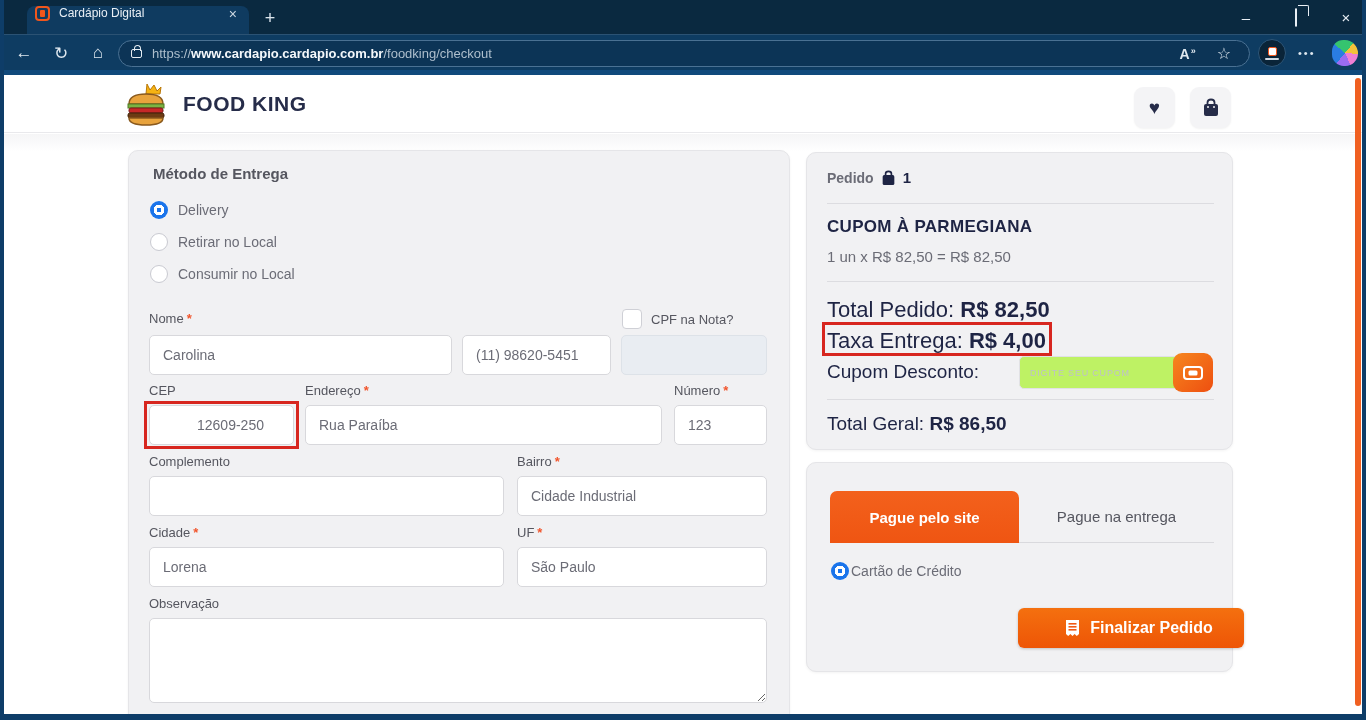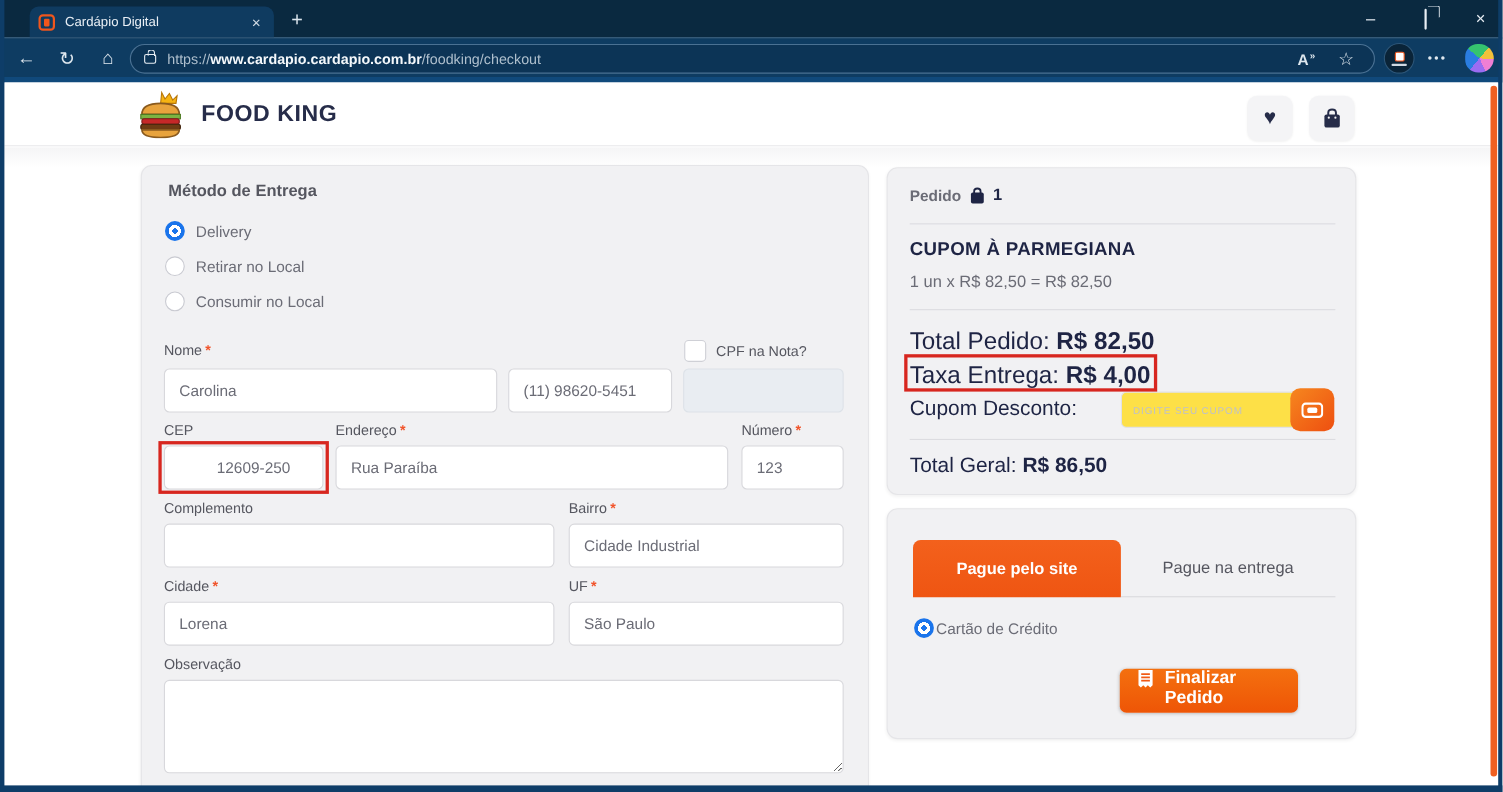--- a/index.html
+++ b/index.html
@@ -7,21 +7,21 @@
   body { font-family:"Liberation Sans", sans-serif; background:#fff; position:relative; }
 
   
   .win-border-left  { position:absolute; left:0; top:0; width:4px; height:720px; background:#0e3d68; z-index:50; }
   .win-border-right { position:absolute; right:0; top:0; width:4px; height:720px; background:#0e3d68; z-index:50; }
   .win-border-bottom{ position:absolute; left:0; bottom:0; width:1366px; height:6px; background:#0e3d68; z-index:50; }
 
   
   .titlebar { position:absolute; left:0; top:0; width:1366px; height:34px; background:#0a2940; }
   .tab { position:absolute; left:27px; top:6px; width:222px; height:28px; background:#0f3b60;
-         border-radius:8px 8px 0 0; display:flex; align-items:center; padding:0 8px; }
+         border-radius:8px 8px 0 0; display:flex; align-items:flex-start; padding:0 8px; }
   .favicon { width:15px; height:15px; border:2px solid #f0561c; border-radius:4px; position:relative; flex:0 0 auto; }
   .favicon::after { content:""; position:absolute; left:3px; top:2px; width:5px; height:7px; background:#f0561c; border-radius:1px; }
   .tab-title { color:#e9eff5; font-size:12px; margin-left:9px; flex:1; white-space:nowrap; overflow:hidden; }
   .tab-close { color:#cfd9e2; font-size:14px; padding:0 4px; cursor:default; }
   .newtab { position:absolute; left:258px; top:8px; color:#dbe4ec; font-size:18px; font-weight:400; width:24px; text-align:center; }
   .winbtns { position:absolute; right:10px; top:0; height:34px; display:flex; align-items:center; gap:30px; }
   .winbtn { color:#e9eff5; font-size:15px; width:20px; text-align:center; }
   .restore-glyph { width:10px; height:10px; border:1px solid #e9eff5; border-radius:2px; position:relative; }
   .restore-glyph::before { content:""; position:absolute; left:2px; top:-4px; width:10px; height:10px; border:1px solid #e9eff5; border-left:none; border-bottom:none; border-radius:0 2px 0 0; }
 
@@ -82,35 +82,35 @@
 
   
   .ord-head { position:absolute; left:20px; top:16px; display:flex; align-items:center; gap:7px; }
   .ord-head .lbl { font-size:14px; font-weight:bold; color:#6b6c76; }
   .ord-head .cnt { font-size:15px; font-weight:bold; color:#1e2444; }
   .divider { position:absolute; left:20px; width:387px; height:1px; background:#dcdce0; }
   .item-name { position:absolute; left:20px; top:64px; font-size:17px; font-weight:bold; color:#1e2444; letter-spacing:0.3px; }
   .item-detail { position:absolute; left:20px; top:95px; font-size:15px; color:#6b6c76; }
   .tot-line { position:absolute; left:20px; font-size:22px; color:#1e2444; }
   .tot-line b { font-weight:bold; }
-  .coupon-input { position:absolute; left:212px; top:203px; width:172px; height:33px; background:#fde047; border:1px solid #e1e1e5;
+  .coupon-input { position:absolute; left:212px; top:203px; width:172px; height:33px; background:#bef264; border:1px solid #e1e1e5;
                   border-radius:5px; font-family:"Liberation Sans",sans-serif; font-size:9px; letter-spacing:0.8px; color:#6b6c76; padding:0 10px; outline:none; }
   .coupon-input::placeholder { color:#bfc0c8; }
   .coupon-btn { position:absolute; left:366px; top:200px; width:40px; height:39px; border-radius:9px;
                 background:linear-gradient(135deg,#f6871f,#ee4f10); display:flex; align-items:center; justify-content:center; }
 
   
   .tab-online { position:absolute; left:23px; top:28px; width:189px; height:52px; background:linear-gradient(180deg,#f3611c,#ef5512);
                 border-radius:7px 7px 0 0; display:flex; align-items:center; justify-content:center;
                 color:#fff; font-size:15px; font-weight:bold; }
   .tab-delivery { position:absolute; left:212px; top:28px; width:195px; height:52px; display:flex; align-items:center; justify-content:center;
                   color:#55565f; font-size:15px; border-bottom:1px solid #d9d9dd; }
   .pay-radio-row { position:absolute; left:24px; top:99px; display:flex; align-items:center; gap:2px; }
-  .submit-btn { position:absolute; left:211px; top:145px; width:162px; height:40px; border-radius:6px;
-                background:linear-gradient(180deg,#f4700f,#ee5506); display:flex; align-items:flex-start; justify-content:center; gap:10px;
+  .submit-btn { position:absolute; left:211px; top:145px; width:226px; height:40px; border-radius:6px;
+                background:linear-gradient(180deg,#f4700f,#ee5506); display:flex; align-items:center; justify-content:center; gap:10px;
                 color:#fff; font-size:16px; font-weight:bold; box-shadow:0 1px 3px rgba(0,0,0,.2);padding-left:16px; }
 
   
   .scrollbar { position:absolute; right:5px; top:78px; width:6px; height:628px; background:#f06021; border-radius:3px; z-index:60; }
 </style>
 </head>
 <body>
 
 <div class="win-border-left"></div>
 <div class="win-border-right"></div>

